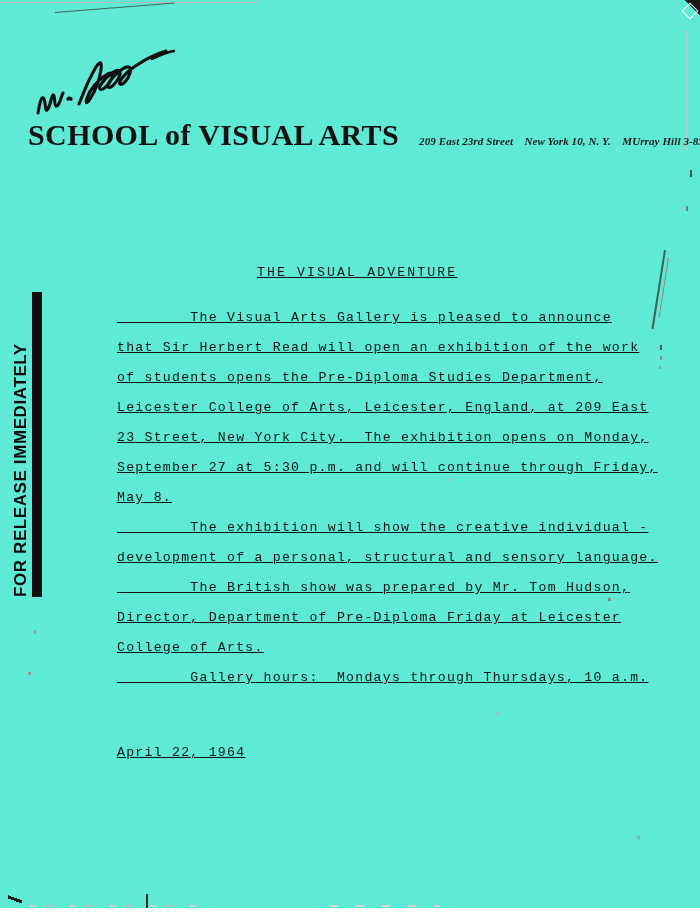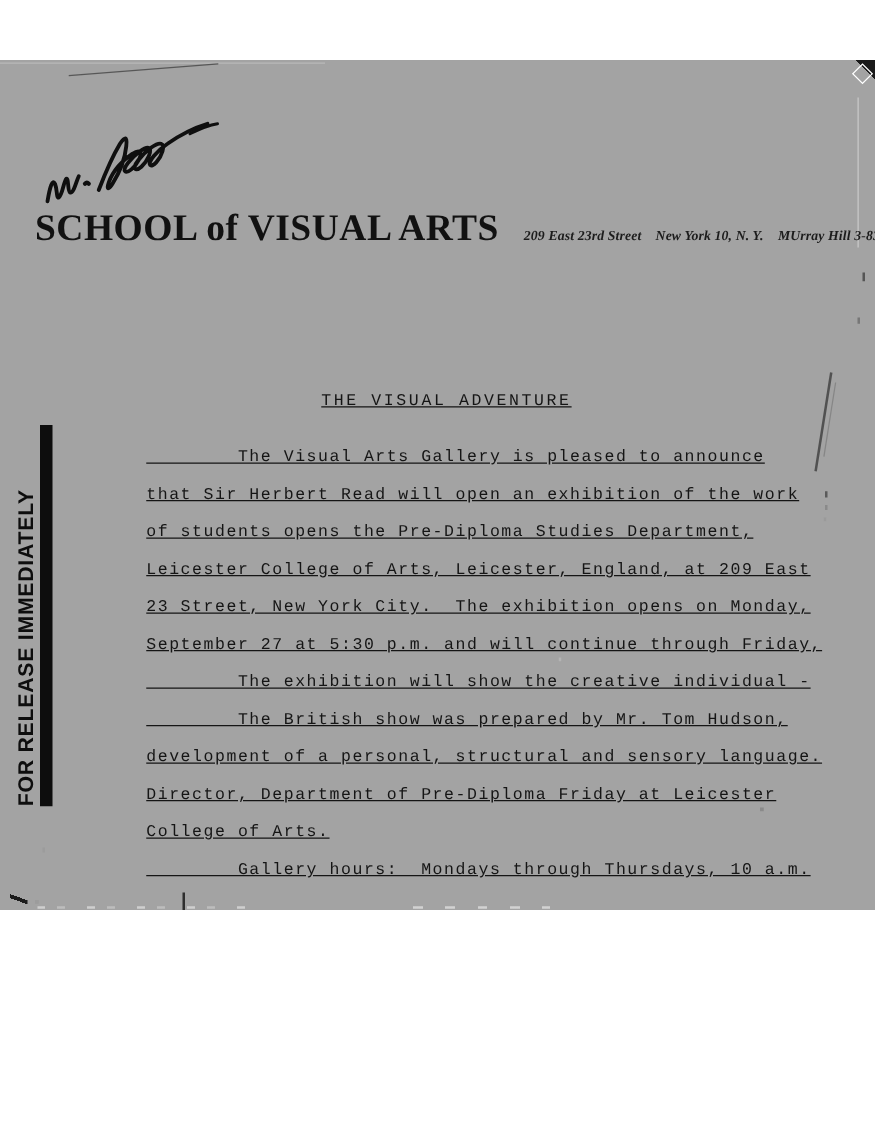--- a/index.html
+++ b/index.html
@@ -4,25 +4,24 @@
 <style>
   html, body {
     margin: 0;
     padding: 0;
     background: #ffffff;
   }
 
   #page {
     position: relative;
     width: 700px;
-    height: 680px;
-    background: #a3a3a3;
+    height: 908px;
+    background: #5eead4;
     overflow: hidden;
     font-family: "Liberation Sans", sans-serif;
-    margin-top: 48px;
   }
 
   
   .artifact {
     position: absolute;
     pointer-events: none;
   }
 
   #scan-line-top {
     top: 12px;
@@ -279,23 +278,24 @@
 
     <div class="spacer-half"></div>
 
     <div id="body-lines">
         <div class="typed-line">        The Visual Arts Gallery is pleased to announce</div>
         <div class="typed-line">that Sir Herbert Read will open an exhibition of the work</div>
         <div class="typed-line">of students opens the Pre-Diploma Studies Department,</div>
         <div class="typed-line">Leicester College of Arts, Leicester, England, at 209 East</div>
         <div class="typed-line">23 Street, New York City.  The exhibition opens on Monday,</div>
         <div class="typed-line">September 27 at 5:30 p.m. and will continue through Friday,</div>
+        <div class="typed-line">May 8.</div>
         <div class="typed-line">        The exhibition will show the creative individual -</div>
+        <div class="typed-line">development of a personal, structural and sensory language.</div>
         <div class="typed-line">        The British show was prepared by Mr. Tom Hudson,</div>
-        <div class="typed-line">development of a personal, structural and sensory language.</div>
         <div class="typed-line">Director, Department of Pre-Diploma Friday at Leicester</div>
         <div class="typed-line">College of Arts.</div>
         <div class="typed-line">        Gallery hours:  Mondays through Thursdays, 10 a.m.</div>
       </div>
 
     <div class="spacer-line"></div>
 
 
     <div class="spacer-half"></div>
 

